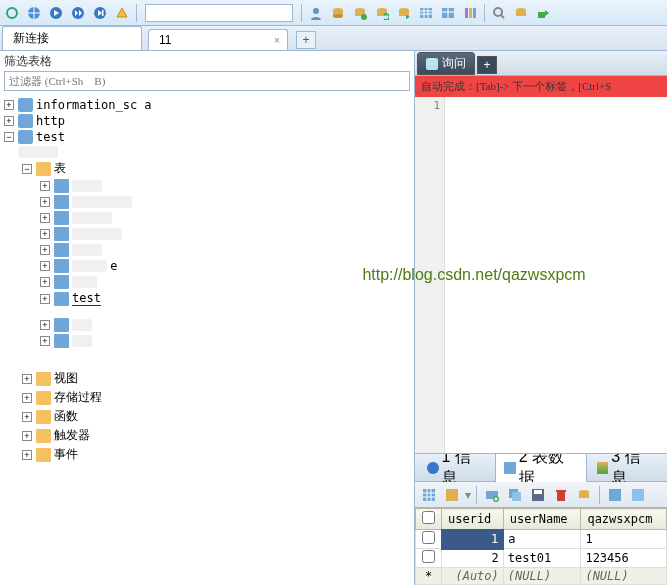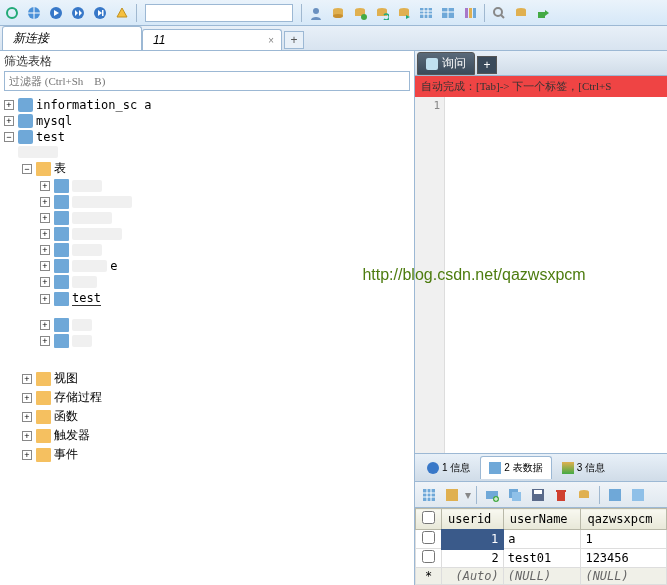--- a/index.html
+++ b/index.html
@@ -2,21 +2,21 @@
 <html><head>
 <meta charset="utf-8">
 <style>
 * { box-sizing: border-box; margin: 0; padding: 0; }
 body { font-family: "Microsoft YaHei", Arial, sans-serif; font-size: 12px; background: #fff; width: 667px; height: 585px; overflow: hidden; position: relative; }
 .toolbar { height: 26px; background: linear-gradient(#eaf3fb, #d6e8f8); border-bottom: 1px solid #9cb8d4; display: flex; align-items: center; padding: 0 2px; gap: 2px; }
 .tb-btn { width: 20px; height: 20px; display: flex; align-items: center; justify-content: center; cursor: pointer; border-radius: 2px; }
 .tb-sep { width: 1px; height: 18px; background: #a0b8d0; margin: 0 2px; }
 .tb-input { flex: 0 0 140px; height: 18px; border: 1px solid #9cb8d4; background: #fff; margin: 0 4px; font-size: 11px; padding: 0 2px; }
 .tabbar { height: 25px; background: linear-gradient(#e8f0f8, #d8e4f0); border-bottom: 1px solid #9cb8d4; display: flex; align-items: flex-end; padding-left: 2px; }
-.tab { background: #fff; border: 1px solid #9cb8d4; border-bottom: none; padding: 3px 20px 3px 10px; margin-right: 0; border-radius: 3px 3px 0 0; position: relative; font-size: 12px; min-width: 140px; font-style: italic; }
+.tab { background: #fff; border: 1px solid #9cb8d4; border-bottom: none; padding: 3px 20px 3px 10px; margin-right: 6px; border-radius: 3px 3px 0 0; position: relative; font-size: 12px; min-width: 140px; }
 .tab.active { background: #fff; }
 .tab-close { position: absolute; right: 4px; top: 5px; width: 12px; height: 12px; color: #888; font-size: 10px; text-align: center; line-height: 12px; }
 .tab-add { width: 20px; height: 18px; border: 1px solid #9cb8d4; background: #e8f0f8; text-align: center; line-height: 16px; font-size: 12px; color: #555; margin-left: 2px; margin-bottom: 1px; }
 .main { display: flex; height: calc(585px - 51px); }
 .left { width: 415px; border-right: 1px solid #9cb8d4; display: flex; flex-direction: column; background: #fff; }
 .left-header { padding: 2px 4px; }
 .filter-label { font-size: 12px; color: #333; }
 .filter-input { width: 100%; height: 20px; border: 1px solid #9cb8d4; font-size: 11px; padding: 2px 4px; color: #888; margin-top: 1px; font-family: "Microsoft YaHei"; }
 .tree { flex: 1; overflow: auto; padding: 4px 0; position: relative; }
 .tree-item { display: flex; align-items: center; padding: 1px 0; font-size: 12px; }
@@ -31,21 +31,21 @@
 .blur { background: #f0f0f0; color: transparent; border-radius: 2px; display: inline-block; }
 .right { flex: 1; display: flex; flex-direction: column; }
 .query-tabbar { height: 25px; background: linear-gradient(#e8f0f8, #d0dce8); border-bottom: 1px solid #9cb8d4; display: flex; align-items: flex-end; padding: 2px 2px 0; }
 .query-tab { background: linear-gradient(#5a6a7a, #3a4a5a); color: #fff; border: 1px solid #555; padding: 2px 8px; border-radius: 3px 3px 0 0; display: flex; align-items: center; gap: 4px; font-size: 12px; }
 .query-tab .ico-q { width: 12px; height: 12px; background: #c0e0f0; border-radius: 2px; }
 .autocomplete { padding: 3px 6px; font-size: 11px; color: #333; background: #ef4444; font-family: "SimSun"; }
 .editor { flex: 1; background: #fff; position: relative; border-bottom: 1px solid #9cb8d4; }
 .gutter { position: absolute; left: 0; top: 0; width: 30px; height: 100%; background: #f0f0f0; border-right: 1px solid #ddd; padding: 2px 4px; text-align: right; color: #888; font-size: 11px; font-family: monospace; }
 .watermark { position: absolute; left: 50%; top: 50%; transform: translate(-80%, -50%); color: #4d7c0f; font-size: 16px; font-family: Arial; pointer-events: none; white-space: nowrap; }
 .result-tabs { height: 28px; background: linear-gradient(#e8f0f8, #d0dce8); border-bottom: 1px solid #9cb8d4; display: flex; align-items: center; padding: 0 4px; gap: 2px; }
-.rtab { padding: 4px 8px; display: flex; align-items: center; gap: 3px; font-size: 10px; cursor: pointer; }
+.rtab { padding: 4px 8px; display: flex; align-items: center; gap: 3px; font-size: 16px; cursor: pointer; }
 .rtab.active { background: #fff; border: 1px solid #9cb8d4; border-bottom: none; border-radius: 3px 3px 0 0; }
 .rtab-ico { width: 12px; height: 12px; }
 .result-toolbar { height: 26px; background: linear-gradient(#f0f4f8, #e0e8f0); border-bottom: 1px solid #9cb8d4; display: flex; align-items: center; padding: 0 4px; gap: 3px; }
 .grid { background: #fff; }
 .grid table { border-collapse: collapse; width: 100%; font-size: 12px; font-family: monospace; }
 .grid th { background: linear-gradient(#f8f8f0, #e8e8d8); border: 1px solid #b8b8a8; padding: 2px 6px; text-align: left; font-weight: normal; }
 .grid td { border: 1px solid #ddd; padding: 1px 4px; }
 .grid .chk { width: 16px; text-align: center; }
 .grid .rowactive td.idcell { background: #3a5a8a; color: #fff; border: 2px solid #3a5a8a; }
 .grid .null { font-style: italic; color: #666; }
@@ -187,21 +187,21 @@
       <div class="tree-item">
           <span class="tree-spacer" style="width:4px"></span>
           <span class="tree-toggle">+</span>
           <span class="ico ico-db"></span>
           <span class="tree-label">information_sc    a</span>
         </div>
       <div class="tree-item">
           <span class="tree-spacer" style="width:4px"></span>
           <span class="tree-toggle">+</span>
           <span class="ico ico-db"></span>
-          <span class="tree-label">mysql</span>
+          <span class="tree-label">http</span>
         </div>
       <div class="tree-item">
           <span class="tree-spacer" style="width:4px"></span>
           <span class="tree-toggle">−</span>
           <span class="ico ico-db"></span>
           <span class="tree-label">test</span>
         </div>
       <div class="tree-item">
           <span class="tree-spacer" style="width:4px"></span>
           <span class="tree-toggle" style="visibility:hidden">+</span>

